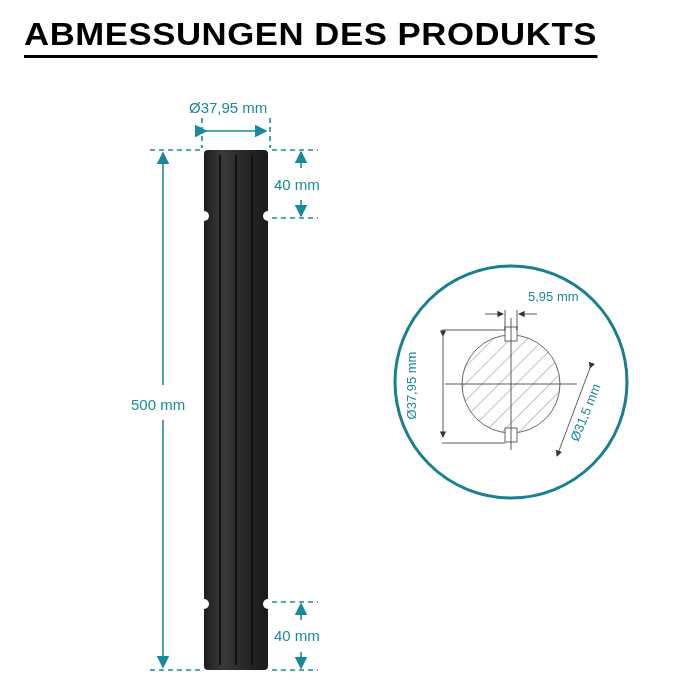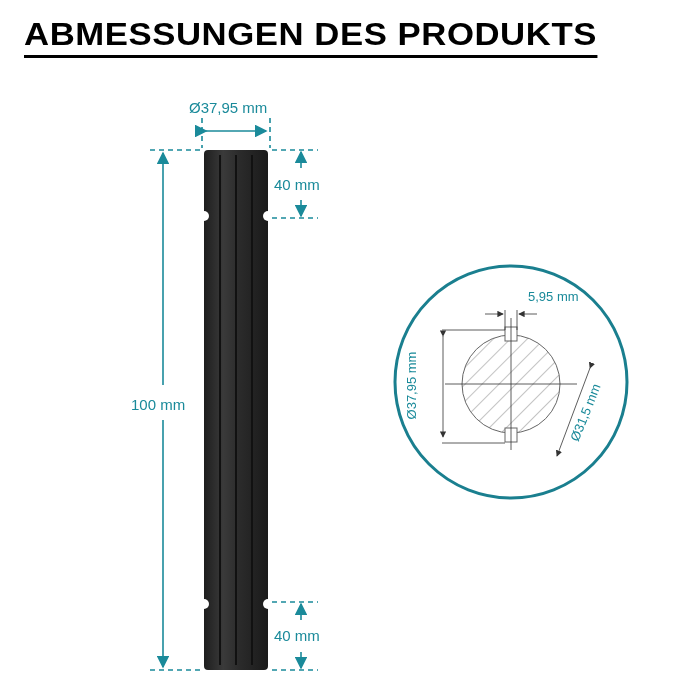--- a/index.html
+++ b/index.html
@@ -79,17 +79,17 @@
         <line x1="517" y1="310" x2="517" y2="330"></line>
       <line x1="485" y1="314" x2="503" y2="314" marker-end="url(#ahd)"></line>
       <line x1="537" y1="314" x2="519" y2="314" marker-end="url(#ahd)"></line>
       <line x1="590" y1="368" x2="557" y2="456" marker-end="url(#ahd)" marker-start="url(#ahd)"></line>
     </g>
   </g>
 </svg>
 
 <div class="lbl" style="left:189px;top:99px;">Ø37,95 mm</div>
 <div class="lbl" style="left:274px;top:176px;">40 mm</div>
-<div class="lbl" style="left:131px;top:396px;">100 mm</div>
+<div class="lbl" style="left:131px;top:396px;">500 mm</div>
 <div class="lbl" style="left:274px;top:627px;">40 mm</div>
 <div class="lbl" style="left:482px;top:289px;font-size:13px;margin-left:46px;">5,95 mm</div>
 <div class="lbl" style="left:378px;top:378px;font-size:13px;transform:rotate(-90deg);">Ø37,95 mm</div>
 <div class="lbl" style="left:555px;top:405px;font-size:13px;transform:rotate(-68deg);">Ø31,5 mm</div>
 
 </body></html>

